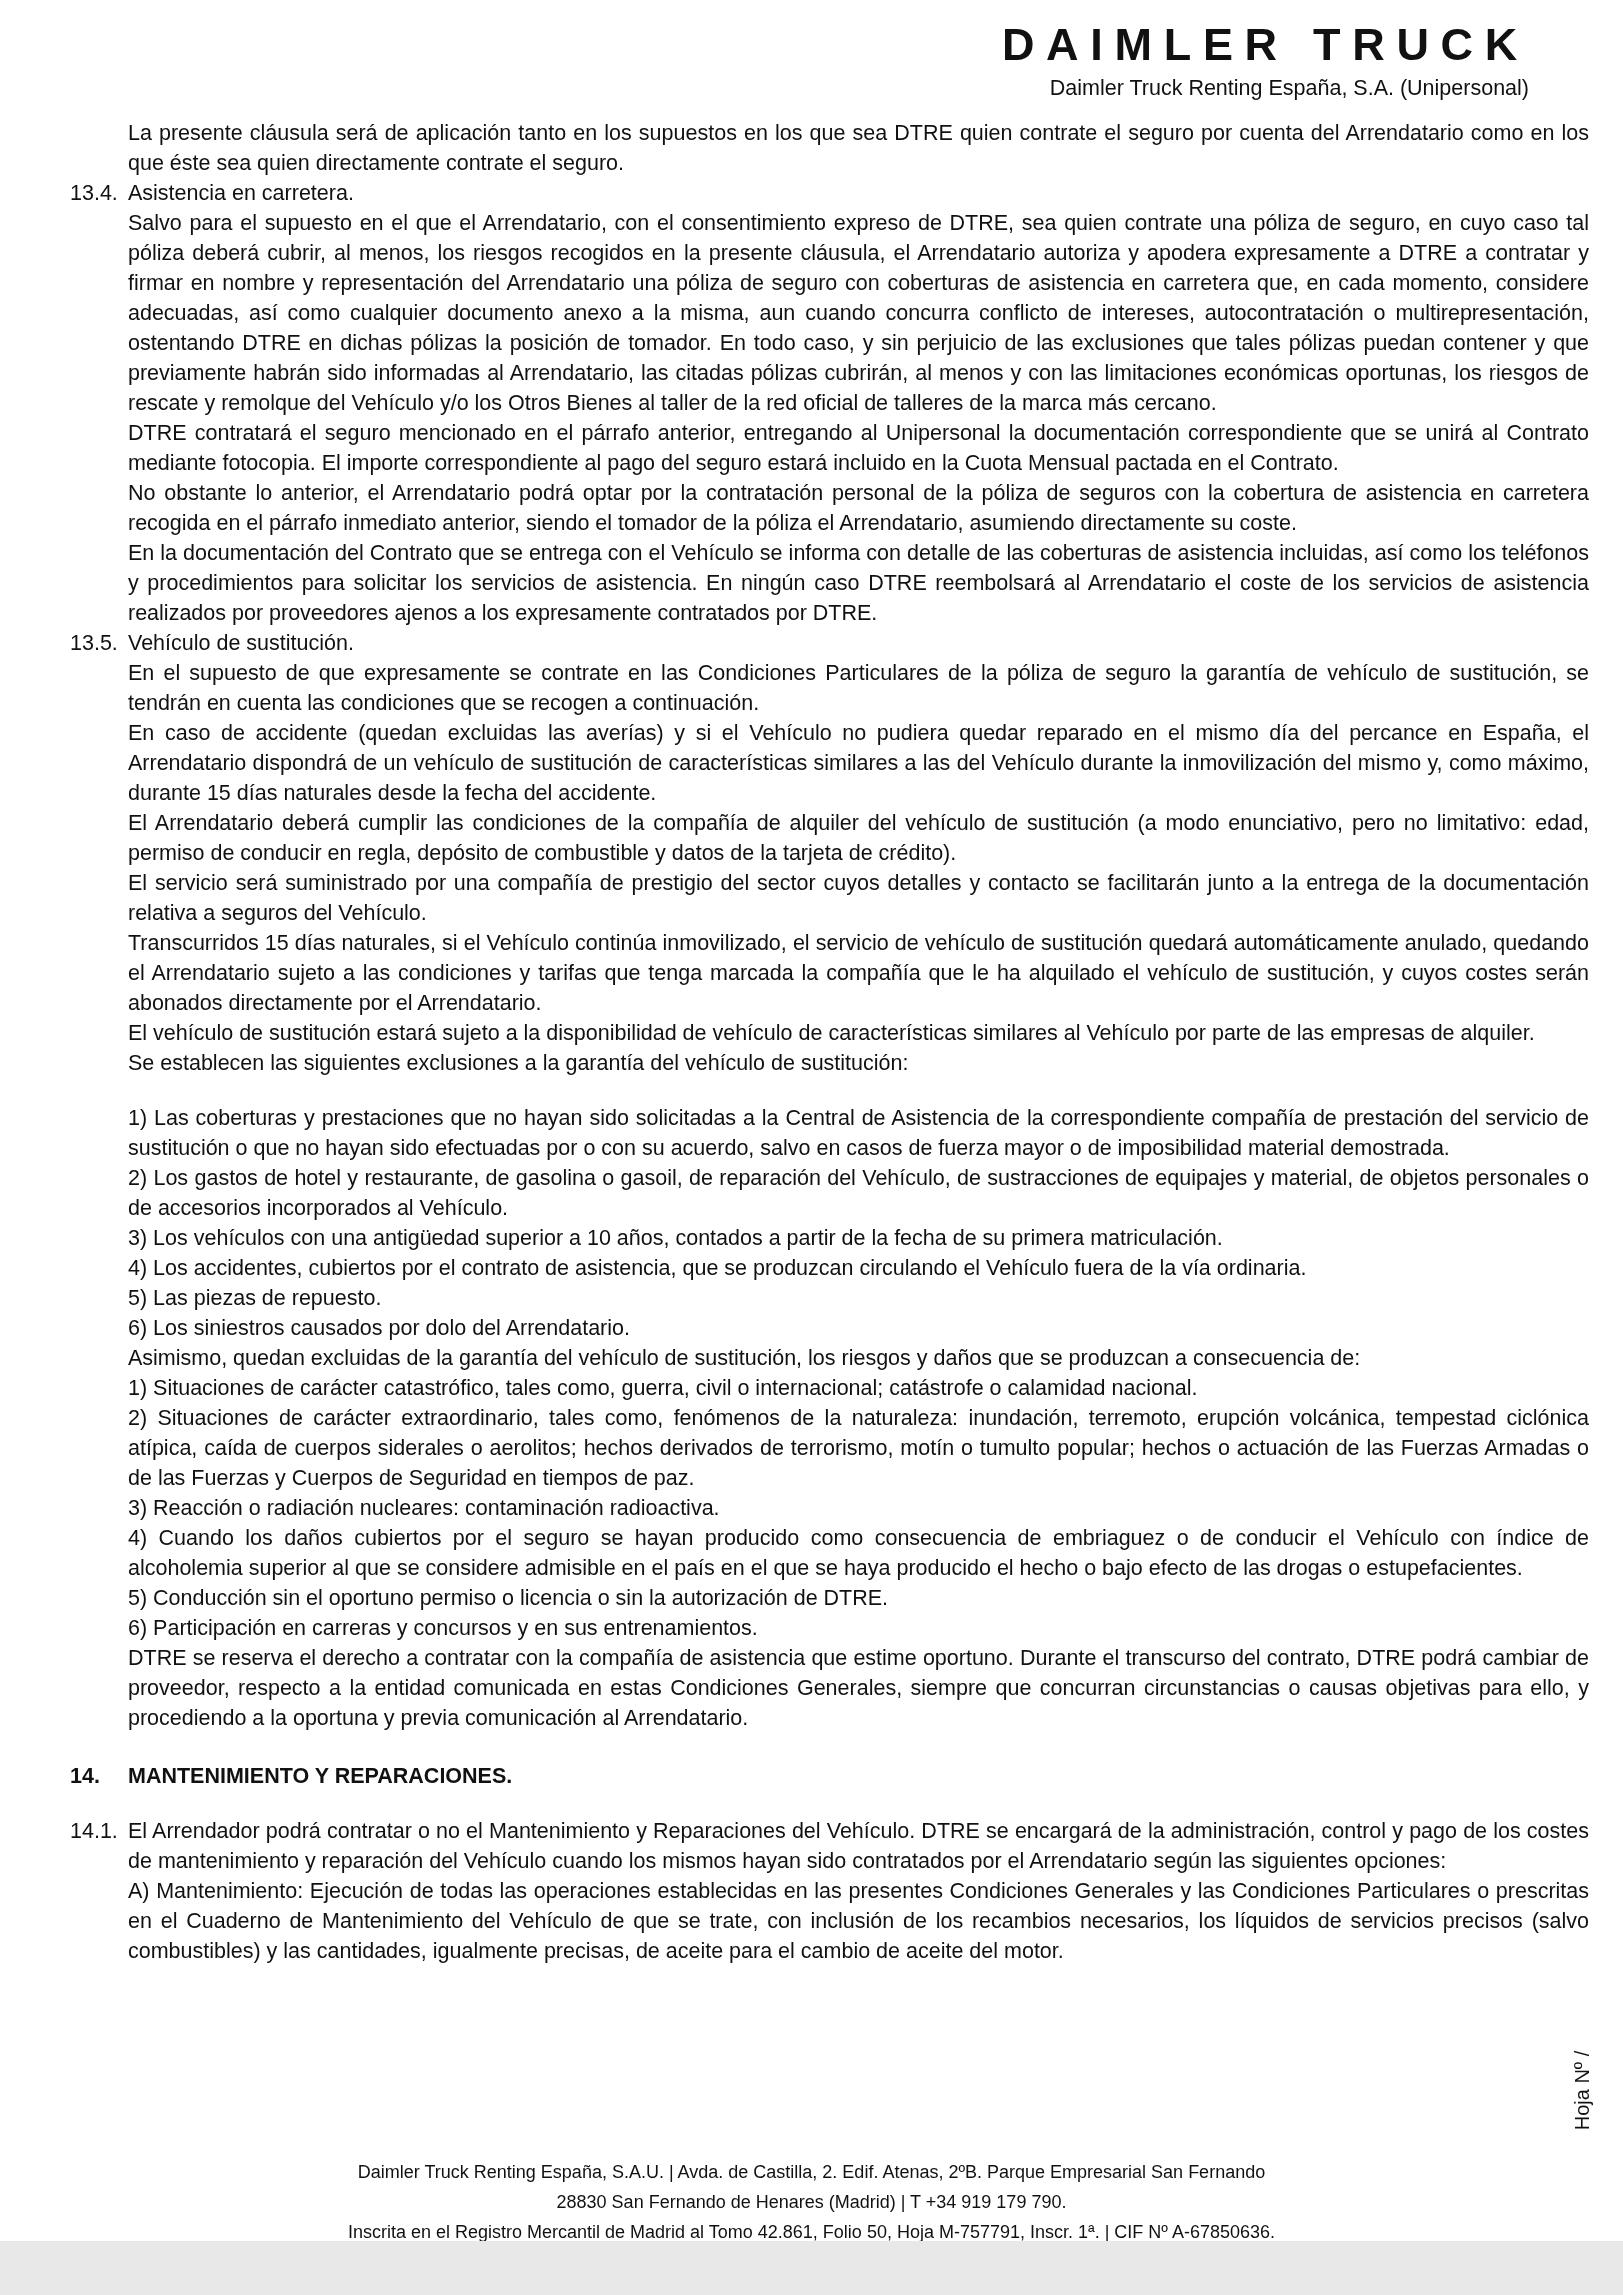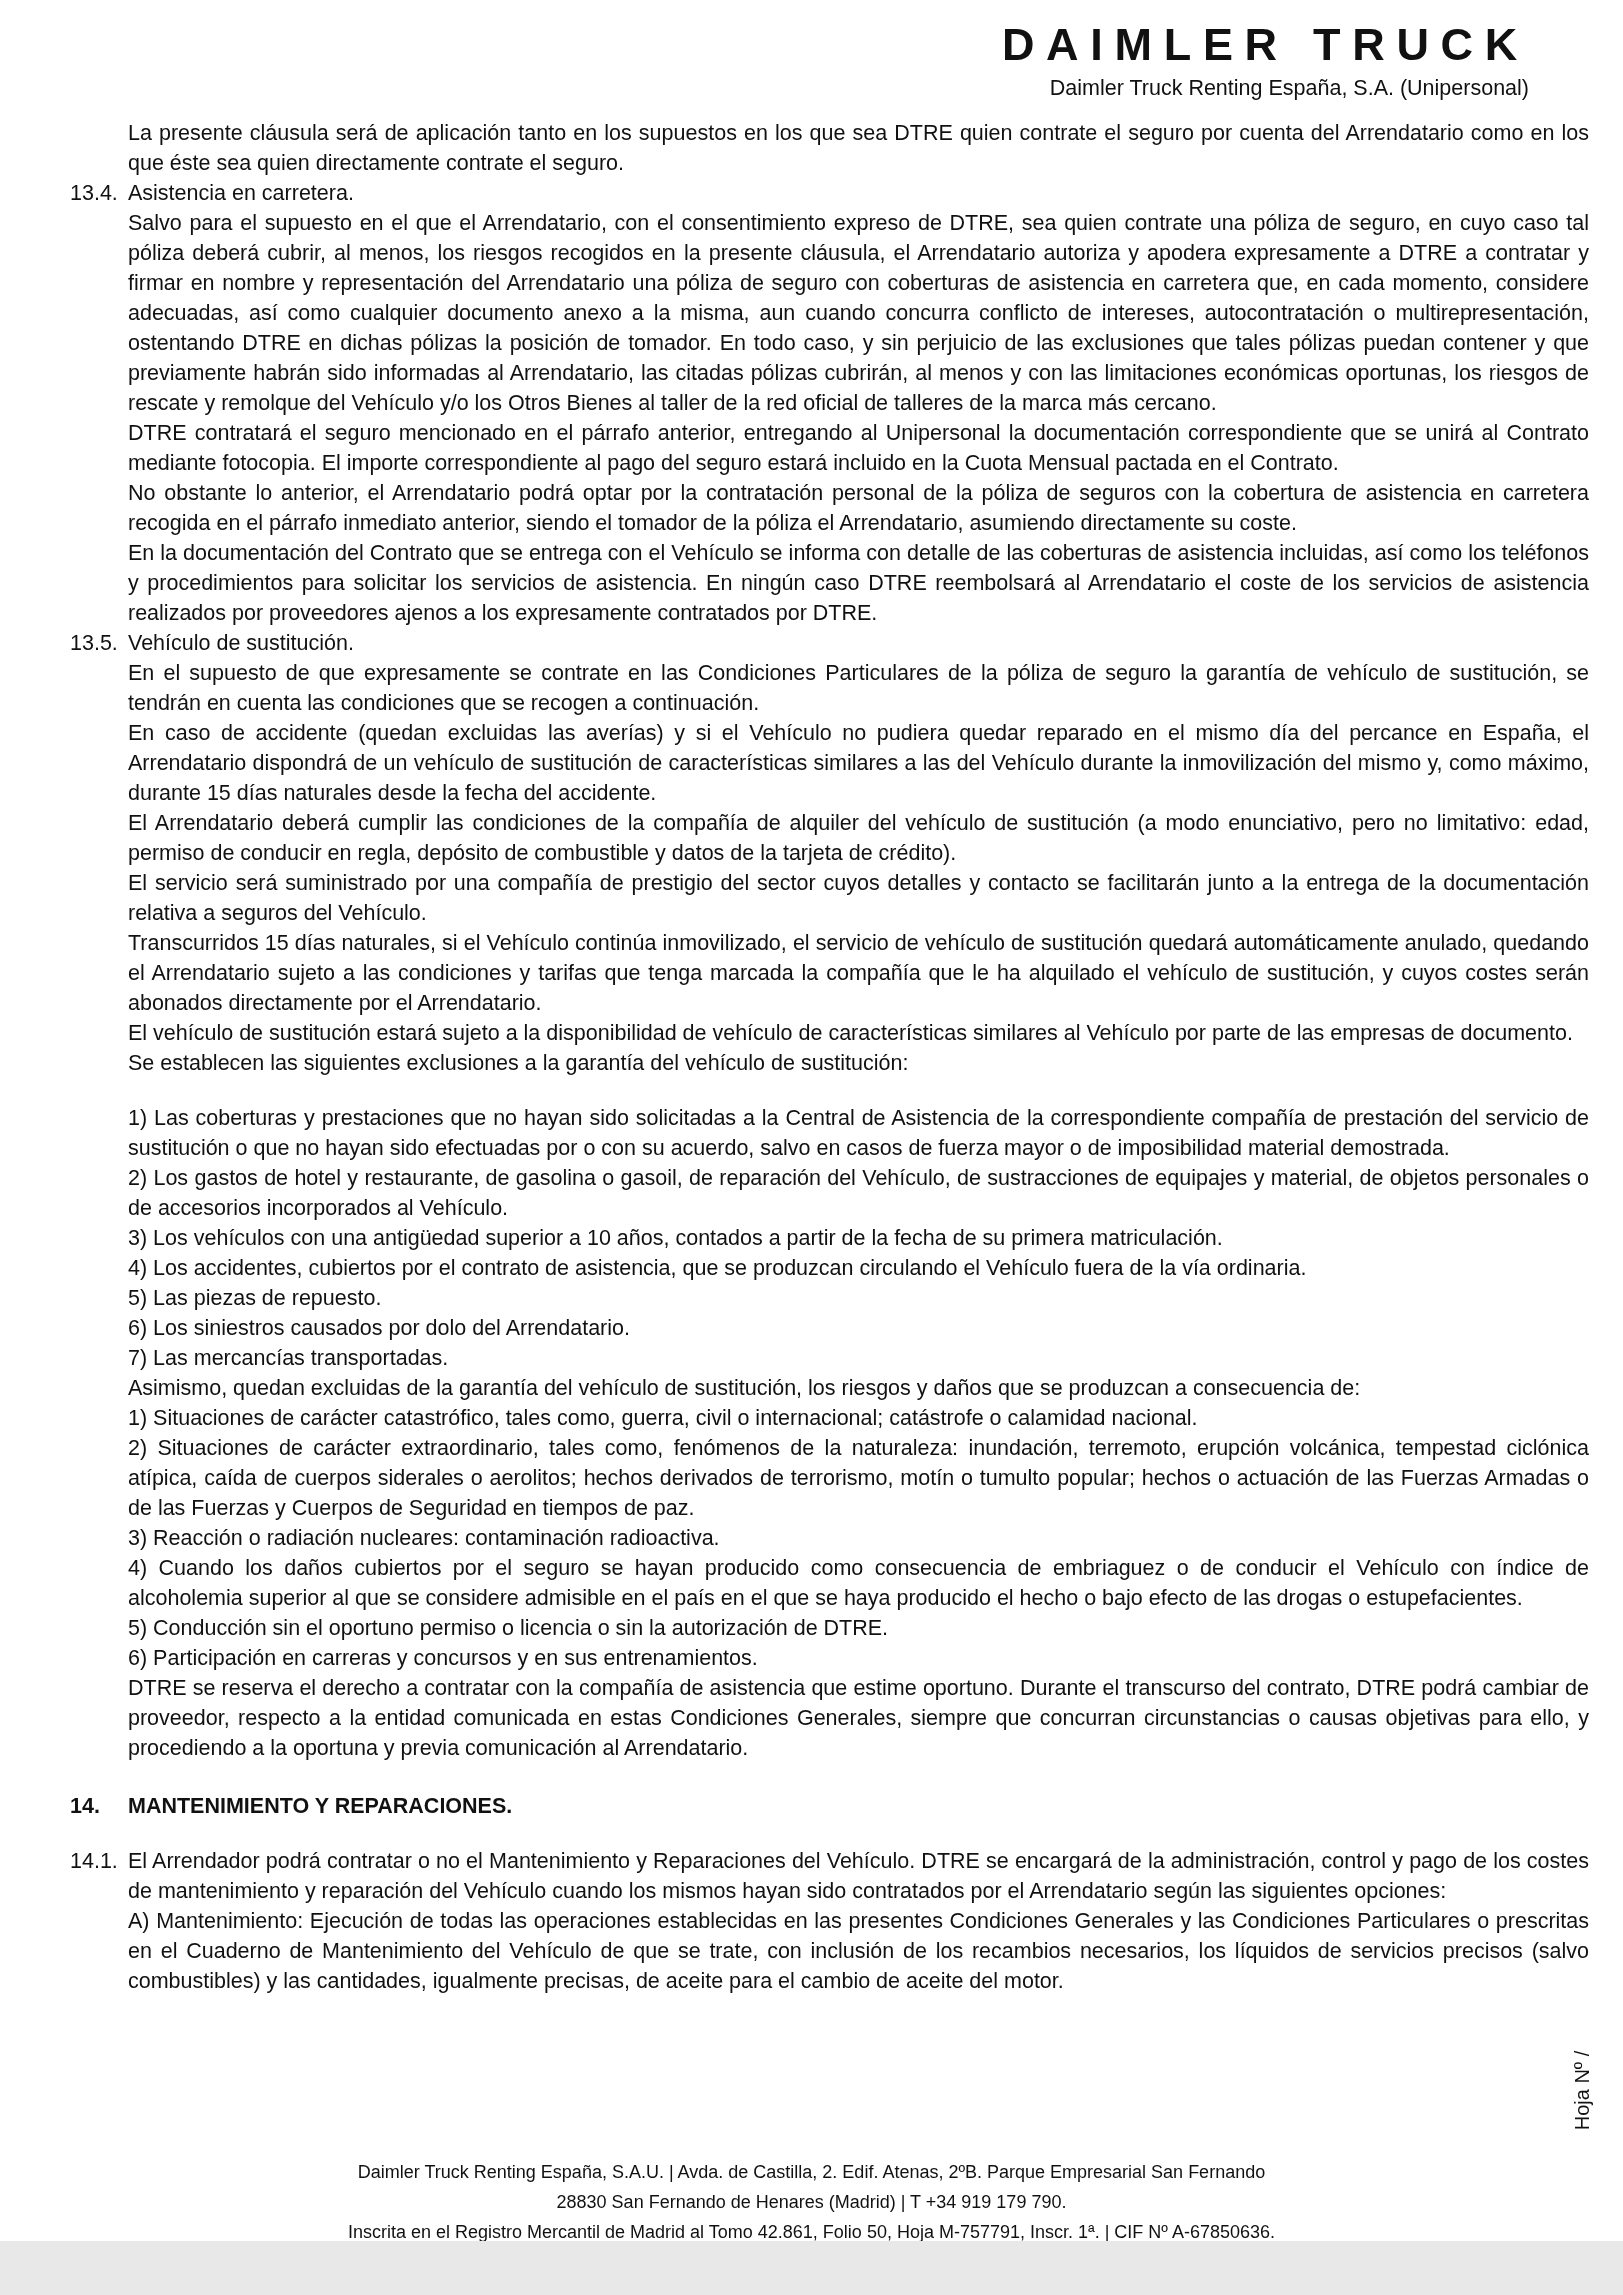--- a/index.html
+++ b/index.html
@@ -122,21 +122,21 @@
       <div class="row">
         <span class="num"></span>
         <div class="txt">El servicio será suministrado por una compañía de prestigio del sector cuyos detalles y contacto se facilitarán junto a la entrega de la documentación relativa a seguros del Vehículo.</div>
       </div>
       <div class="row">
         <span class="num"></span>
         <div class="txt">Transcurridos 15 días naturales, si el Vehículo continúa inmovilizado, el servicio de vehículo de sustitución quedará automáticamente anulado, quedando el Arrendatario sujeto a las condiciones y tarifas que tenga marcada la compañía que le ha alquilado el vehículo de sustitución, y cuyos costes serán abonados directamente por el Arrendatario.</div>
       </div>
       <div class="row">
         <span class="num"></span>
-        <div class="txt">El vehículo de sustitución estará sujeto a la disponibilidad de vehículo de características similares al Vehículo por parte de las empresas de documento.</div>
+        <div class="txt">El vehículo de sustitución estará sujeto a la disponibilidad de vehículo de características similares al Vehículo por parte de las empresas de alquiler.</div>
       </div>
       <div class="row">
         <span class="num"></span>
         <div class="txt">Se establecen las siguientes exclusiones a la garantía del vehículo de sustitución:</div>
       </div>
       <div class="row spaced">
         <span class="num"></span>
         <div class="txt">1) Las coberturas y prestaciones que no hayan sido solicitadas a la Central de Asistencia de la correspondiente compañía de prestación del servicio de sustitución o que no hayan sido efectuadas por o con su acuerdo, salvo en casos de fuerza mayor o de imposibilidad material demostrada.</div>
       </div>
       <div class="row">
@@ -151,24 +151,20 @@
         <span class="num"></span>
         <div class="txt">4) Los accidentes, cubiertos por el contrato de asistencia, que se produzcan circulando el Vehículo fuera de la vía ordinaria.</div>
       </div>
       <div class="row">
         <span class="num"></span>
         <div class="txt">5) Las piezas de repuesto.</div>
       </div>
       <div class="row">
         <span class="num"></span>
         <div class="txt">6) Los siniestros causados por dolo del Arrendatario.</div>
-      </div>
-      <div class="row">
-        <span class="num"></span>
-        <div class="txt">7) Las mercancías transportadas.</div>
       </div>
       <div class="row">
         <span class="num"></span>
         <div class="txt">Asimismo, quedan excluidas de la garantía del vehículo de sustitución, los riesgos y daños que se produzcan a consecuencia de:</div>
       </div>
       <div class="row">
         <span class="num"></span>
         <div class="txt">1) Situaciones de carácter catastrófico, tales como, guerra, civil o internacional; catástrofe o calamidad nacional.</div>
       </div>
       <div class="row">

